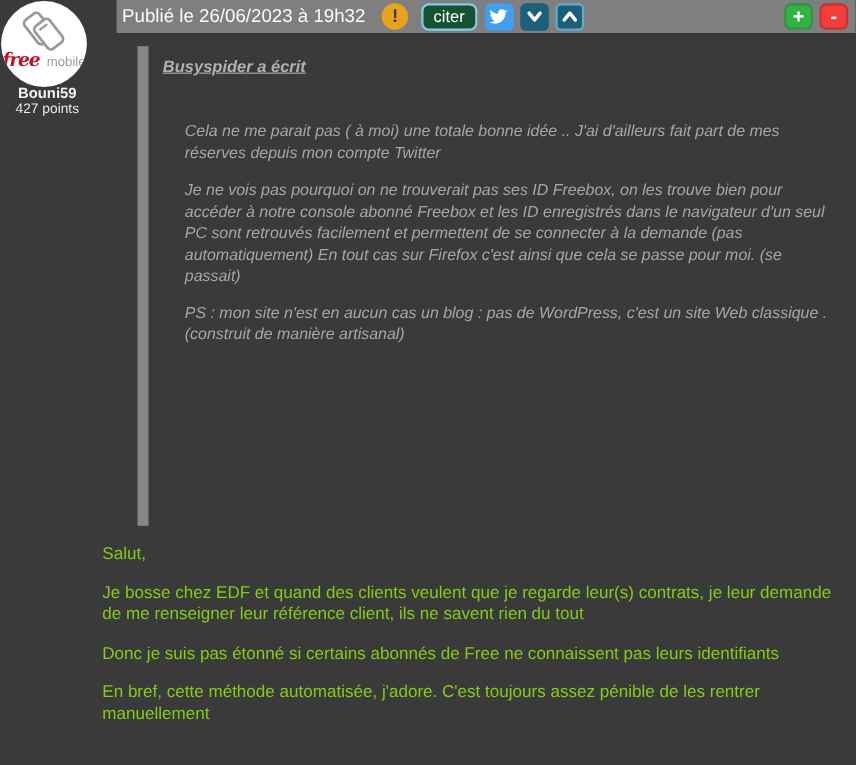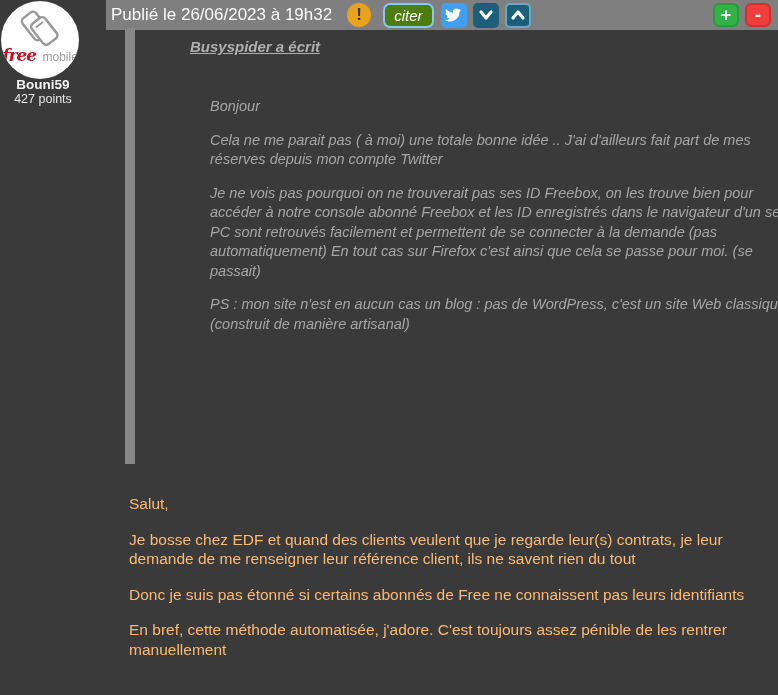--- a/index.html
+++ b/index.html
@@ -48,22 +48,22 @@
   .published { color: #fafafa; font-size: 17px; white-space: nowrap; }
   .warn-icon {
     width: 24px; height: 24px; border-radius: 50%;
     background: #e9a31b; color: #3a3a3a;
     font-weight: bold; font-size: 17px; line-height: 23px;
     text-align: center; margin-left: 15px; cursor: pointer; flex: 0 0 auto;
   }
   .btn { cursor: pointer; flex: 0 0 auto; border: none; }
   .citer-btn {
     margin-left: 12px; height: 25px; padding: 0 9px;
-    background: #4d7c0f; border: 2px solid #86c9ec; border-radius: 7px;
-    color: #ffffff; font-size: 15px; line-height: 21px; font-style: italic;
+    background: #14532d; border: 2px solid #86c9ec; border-radius: 7px;
+    color: #ffffff; font-size: 15px; line-height: 21px;
   }
   .sq-btn {
     width: 26px; height: 25px; border-radius: 5px;
     display: flex; align-items: center; justify-content: center;
   }
   .twitter-btn { margin-left: 7px; background: #3f9ff0; }
   .down-btn { margin-left: 6px; background: #1b5f7b; }
   .up-btn { margin-left: 6px; background: #1b5f7b; border: 2px solid #66a9c8; }
   .bar-spacer { flex: 1 1 auto; }
   .plus-btn {
@@ -71,43 +71,42 @@
     background: #31b146; border: 2px solid #279a3a;
     color: #fff; font-size: 18px; font-weight: bold; line-height: 19px; text-align: center;
   }
   .minus-btn {
     width: 26px; height: 24px; border-radius: 6px; margin-left: 6px;
     background: #f23d3d; border: 2px solid #cf2f2f;
     color: #fff; font-size: 18px; font-weight: bold; line-height: 18px; text-align: center;
   }
 
   
-  .quote-block { position: absolute; left: 125px; top: 28px; width: 645px; padding-left: 42px; }
+  .quote-block { position: absolute; left: 125px; top: 42px; width: 645px; }
   .quote-bar {
     position: absolute; left: 0; top: 0; width: 10px; height: 436px;
     background: #878787;
   }
   .quote-title {
     margin-left: 23px; padding-top: 10px;
     color: #b0b0b0; font-size: 15px; font-weight: bold; font-style: italic;
     text-decoration: underline; display: inline-block;
   }
   .quote-body { margin-left: 43px; margin-top: 41px; width: 592px; }
   .quote-body p {
     color: #a6a6a6; font-style: italic;
     font-size: 14.5px; line-height: 19.5px;
     margin-bottom: 14px;
   }
 
   
   .reply { position: absolute; left: 93px; top: 494px; width: 672px; }
   .reply p {
-    color: #fdba74; font-size: 15.5px; line-height: 19.5px;
+    color: #84cc16; font-size: 15.5px; line-height: 19.5px;
     margin-bottom: 16px;
-    margin-left: 36px;
   }
 </style>
 </head>
 <body>
 
 <div class="author-col">
   <div class="avatar">
     <svg class="avatar-phone" width="46" height="42" viewBox="0 0 46 42">
       <g transform="rotate(-38 23 19)">
         <rect x="12" y="1" width="17" height="27" rx="4" fill="#ffffff" stroke="#9a9a9a" stroke-width="2.5"></rect>
@@ -145,21 +144,20 @@
   </button>
   <span class="bar-spacer"></span>
   <button class="btn plus-btn">+</button>
   <button class="btn minus-btn">-</button>
 </div>
 
 <div class="quote-block">
   <div class="quote-bar"></div>
   <span class="quote-title">Busyspider a écrit</span>
   <div class="quote-body">
-    <p>Bonjour</p>
     <p>Cela ne me parait pas ( à moi) une totale bonne idée .. J'ai d'ailleurs fait part de mes réserves depuis mon compte Twitter</p>
     <p>Je ne vois pas pourquoi on ne trouverait pas ses ID Freebox, on les trouve bien pour accéder à notre console abonné Freebox et les ID enregistrés dans le navigateur d'un seul PC sont retrouvés facilement et permettent de se connecter à la demande (pas automatiquement) En tout cas sur Firefox c'est ainsi que cela se passe pour moi. (se passait)</p>
     <p>PS : mon site n'est en aucun cas un blog : pas de WordPress, c'est un site Web classique . (construit de manière artisanal)</p>
   </div>
 </div>
 
 <div class="reply">
   <p>Salut,</p>
   <p>Je bosse chez EDF et quand des clients veulent que je regarde leur(s) contrats, je leur demande de me renseigner leur référence client, ils ne savent rien du tout</p>
   <p>Donc je suis pas étonné si certains abonnés de Free ne connaissent pas leurs identifiants</p>

